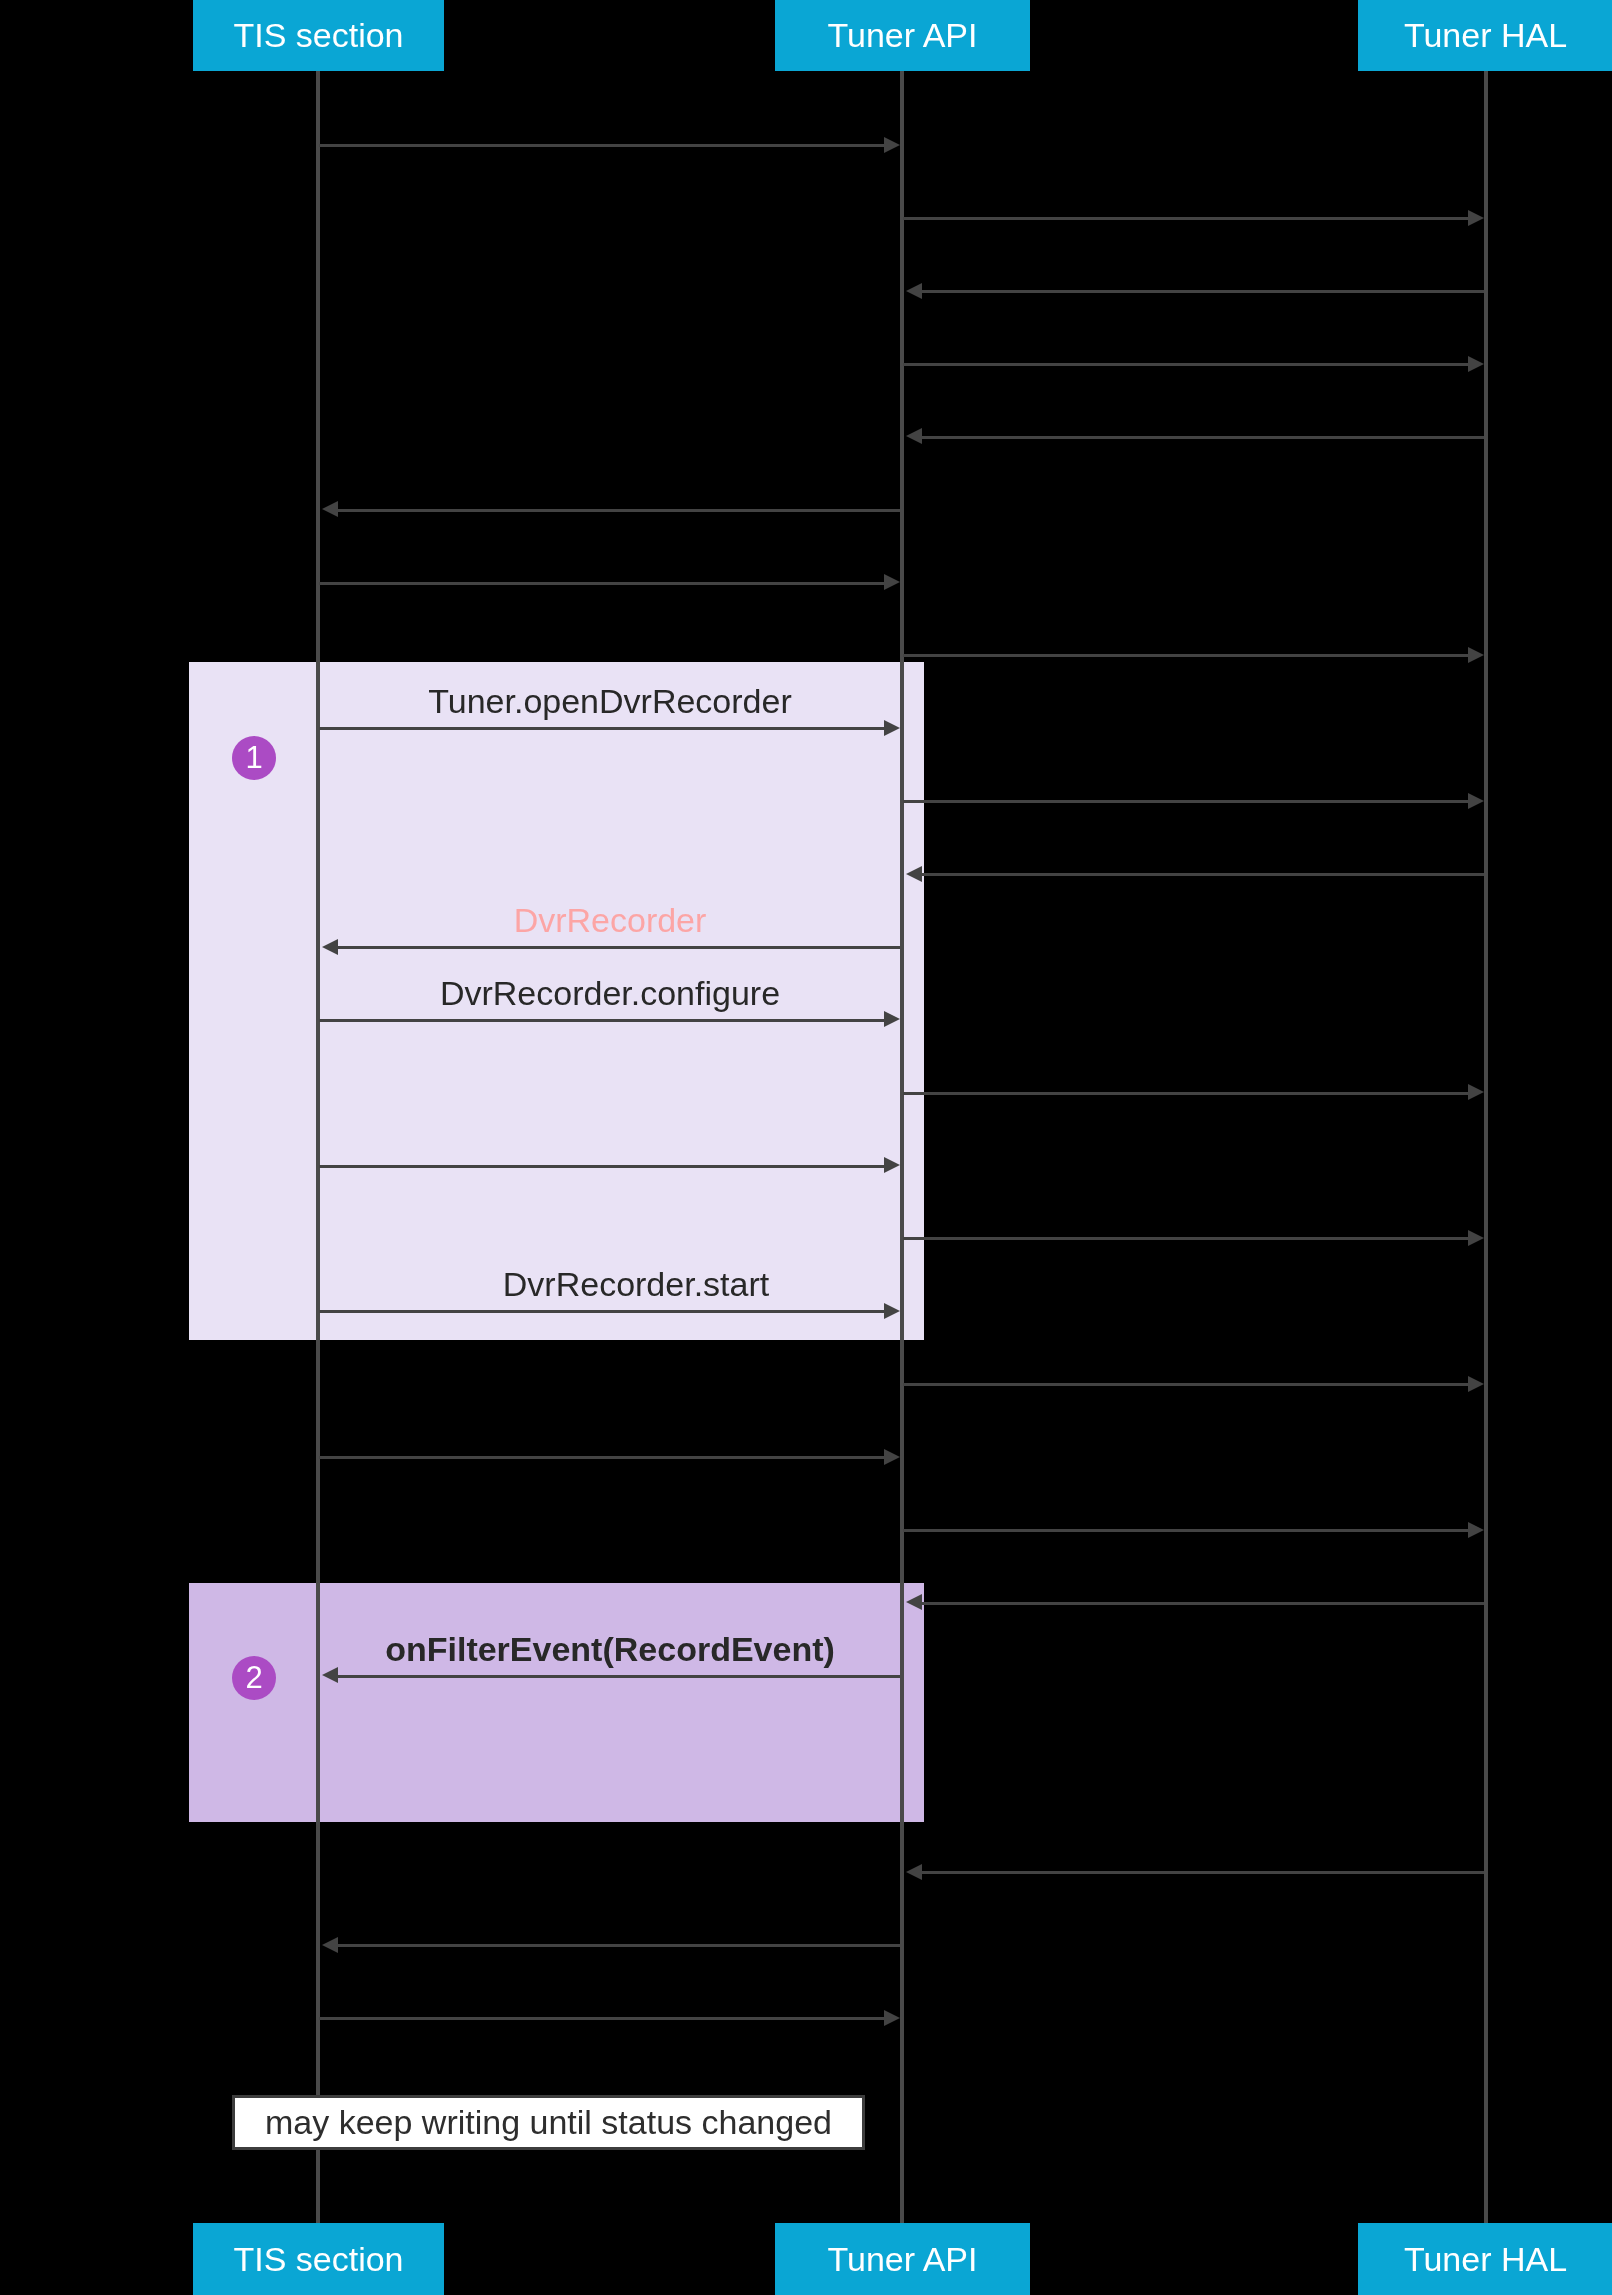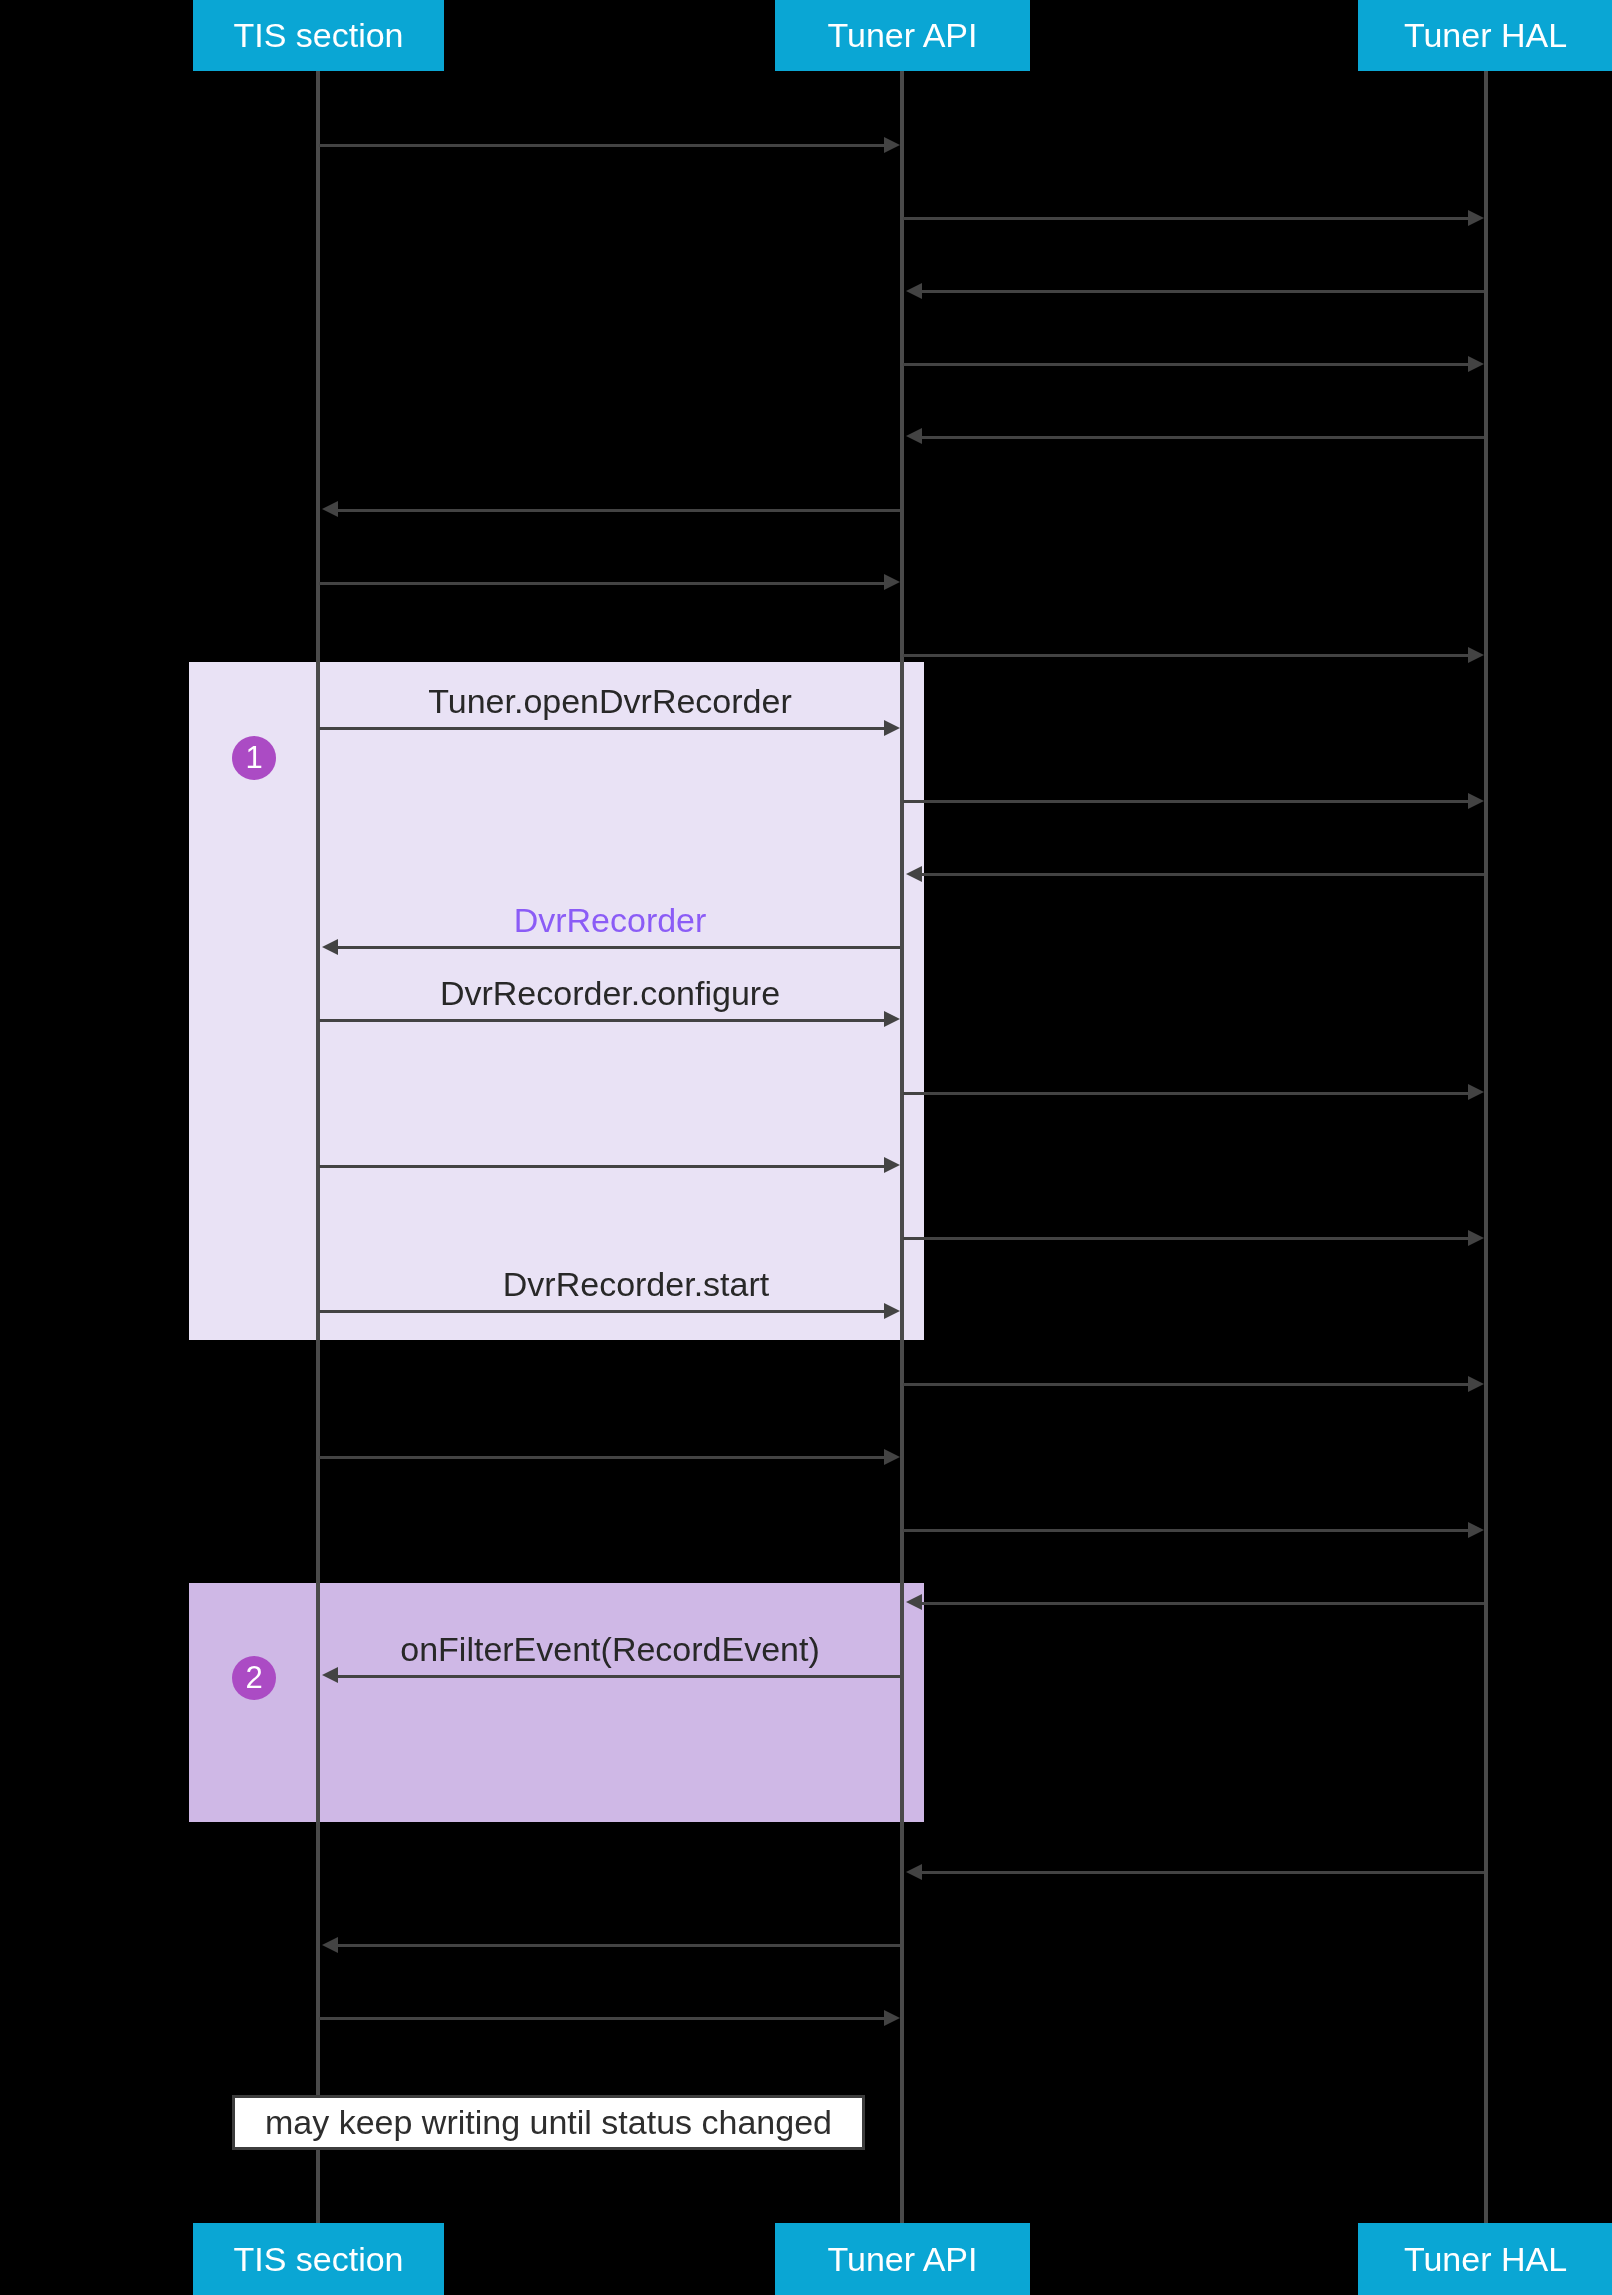--- a/index.html
+++ b/index.html
@@ -79,21 +79,21 @@
       <div class="msg-head" style="top: 647px; border-top: 8.7px solid transparent; border-bottom: 8.7px solid transparent; left: 1468px; border-left: 16px solid rgb(67, 67, 67);"></div>
       <div class="msg-shaft" style="top: 727px; background: rgb(67, 67, 67); left: 319px; width: 568px;"></div>
       <div class="msg-head" style="top: 720px; border-top: 8.7px solid transparent; border-bottom: 8.7px solid transparent; left: 884px; border-left: 16px solid rgb(67, 67, 67);"></div>
       <div class="msg-label" style="left: 610px; top: 721px; color: rgb(40, 40, 40);">Tuner.openDvrRecorder</div>
       <div class="msg-shaft" style="top: 800px; background: rgb(67, 67, 67); left: 903px; width: 568px;"></div>
       <div class="msg-head" style="top: 793px; border-top: 8.7px solid transparent; border-bottom: 8.7px solid transparent; left: 1468px; border-left: 16px solid rgb(67, 67, 67);"></div>
       <div class="msg-shaft" style="top: 873px; background: rgb(67, 67, 67); left: 919px; width: 565px;"></div>
       <div class="msg-head" style="top: 866px; border-top: 8.7px solid transparent; border-bottom: 8.7px solid transparent; left: 906px; border-right: 16px solid rgb(67, 67, 67);"></div>
       <div class="msg-shaft" style="top: 946px; background: rgb(67, 67, 67); left: 335px; width: 565px;"></div>
       <div class="msg-head" style="top: 939px; border-top: 8.7px solid transparent; border-bottom: 8.7px solid transparent; left: 322px; border-right: 16px solid rgb(67, 67, 67);"></div>
-      <div class="msg-label" style="left: 610px; top: 940px; color: #8b5cf6;">DvrRecorder</div>
+      <div class="msg-label" style="left: 610px; top: 940px; color: #fca5a5;">DvrRecorder</div>
       <div class="msg-shaft" style="top: 1019px; background: rgb(67, 67, 67); left: 319px; width: 568px;"></div>
       <div class="msg-head" style="top: 1011px; border-top: 8.7px solid transparent; border-bottom: 8.7px solid transparent; left: 884px; border-left: 16px solid rgb(67, 67, 67);"></div>
       <div class="msg-label" style="left: 610px; top: 1013px; color: rgb(40, 40, 40);">DvrRecorder.configure</div>
       <div class="msg-shaft" style="top: 1092px; background: rgb(67, 67, 67); left: 903px; width: 568px;"></div>
       <div class="msg-head" style="top: 1084px; border-top: 8.7px solid transparent; border-bottom: 8.7px solid transparent; left: 1468px; border-left: 16px solid rgb(67, 67, 67);"></div>
       <div class="msg-shaft" style="top: 1165px; background: rgb(67, 67, 67); left: 319px; width: 568px;"></div>
       <div class="msg-head" style="top: 1157px; border-top: 8.7px solid transparent; border-bottom: 8.7px solid transparent; left: 884px; border-left: 16px solid rgb(67, 67, 67);"></div>
       <div class="msg-shaft" style="top: 1237px; background: rgb(67, 67, 67); left: 903px; width: 568px;"></div>
       <div class="msg-head" style="top: 1230px; border-top: 8.7px solid transparent; border-bottom: 8.7px solid transparent; left: 1468px; border-left: 16px solid rgb(67, 67, 67);"></div>
       <div class="msg-shaft" style="top: 1310px; background: rgb(67, 67, 67); left: 319px; width: 568px;"></div>
@@ -102,21 +102,21 @@
       <div class="msg-shaft" style="top: 1383px; background: rgb(67, 67, 67); left: 903px; width: 568px;"></div>
       <div class="msg-head" style="top: 1376px; border-top: 8.7px solid transparent; border-bottom: 8.7px solid transparent; left: 1468px; border-left: 16px solid rgb(67, 67, 67);"></div>
       <div class="msg-shaft" style="top: 1456px; background: rgb(67, 67, 67); left: 319px; width: 568px;"></div>
       <div class="msg-head" style="top: 1449px; border-top: 8.7px solid transparent; border-bottom: 8.7px solid transparent; left: 884px; border-left: 16px solid rgb(67, 67, 67);"></div>
       <div class="msg-shaft" style="top: 1529px; background: rgb(67, 67, 67); left: 903px; width: 568px;"></div>
       <div class="msg-head" style="top: 1522px; border-top: 8.7px solid transparent; border-bottom: 8.7px solid transparent; left: 1468px; border-left: 16px solid rgb(67, 67, 67);"></div>
       <div class="msg-shaft" style="top: 1602px; background: rgb(67, 67, 67); left: 919px; width: 565px;"></div>
       <div class="msg-head" style="top: 1594px; border-top: 8.7px solid transparent; border-bottom: 8.7px solid transparent; left: 906px; border-right: 16px solid rgb(67, 67, 67);"></div>
       <div class="msg-shaft" style="top: 1675px; background: rgb(67, 67, 67); left: 335px; width: 565px;"></div>
       <div class="msg-head" style="top: 1667px; border-top: 8.7px solid transparent; border-bottom: 8.7px solid transparent; left: 322px; border-right: 16px solid rgb(67, 67, 67);"></div>
-      <div class="msg-label" style="left: 610px; top: 1669px; color: rgb(40, 40, 40);">onFilterEvent(RecordEvent)</div>
+      <div class="msg-label" style="left: 610px; top: 1669px; color: rgb(40, 40, 40); font-weight: bold;">onFilterEvent(RecordEvent)</div>
       <div class="msg-shaft" style="top: 1871px; background: rgb(67, 67, 67); left: 919px; width: 565px;"></div>
       <div class="msg-head" style="top: 1864px; border-top: 8.7px solid transparent; border-bottom: 8.7px solid transparent; left: 906px; border-right: 16px solid rgb(67, 67, 67);"></div>
       <div class="msg-shaft" style="top: 1944px; background: rgb(67, 67, 67); left: 335px; width: 565px;"></div>
       <div class="msg-head" style="top: 1937px; border-top: 8.7px solid transparent; border-bottom: 8.7px solid transparent; left: 322px; border-right: 16px solid rgb(67, 67, 67);"></div>
       <div class="msg-shaft" style="top: 2017px; background: rgb(67, 67, 67); left: 319px; width: 568px;"></div>
       <div class="msg-head" style="top: 2010px; border-top: 8.7px solid transparent; border-bottom: 8.7px solid transparent; left: 884px; border-left: 16px solid rgb(67, 67, 67);"></div>
     </div>
 
   <div class="badge" id="badge-0" style="left: 232px; top: 736px; background: rgb(171, 75, 196); color: rgb(255, 255, 255);">
     <span>1</span>

